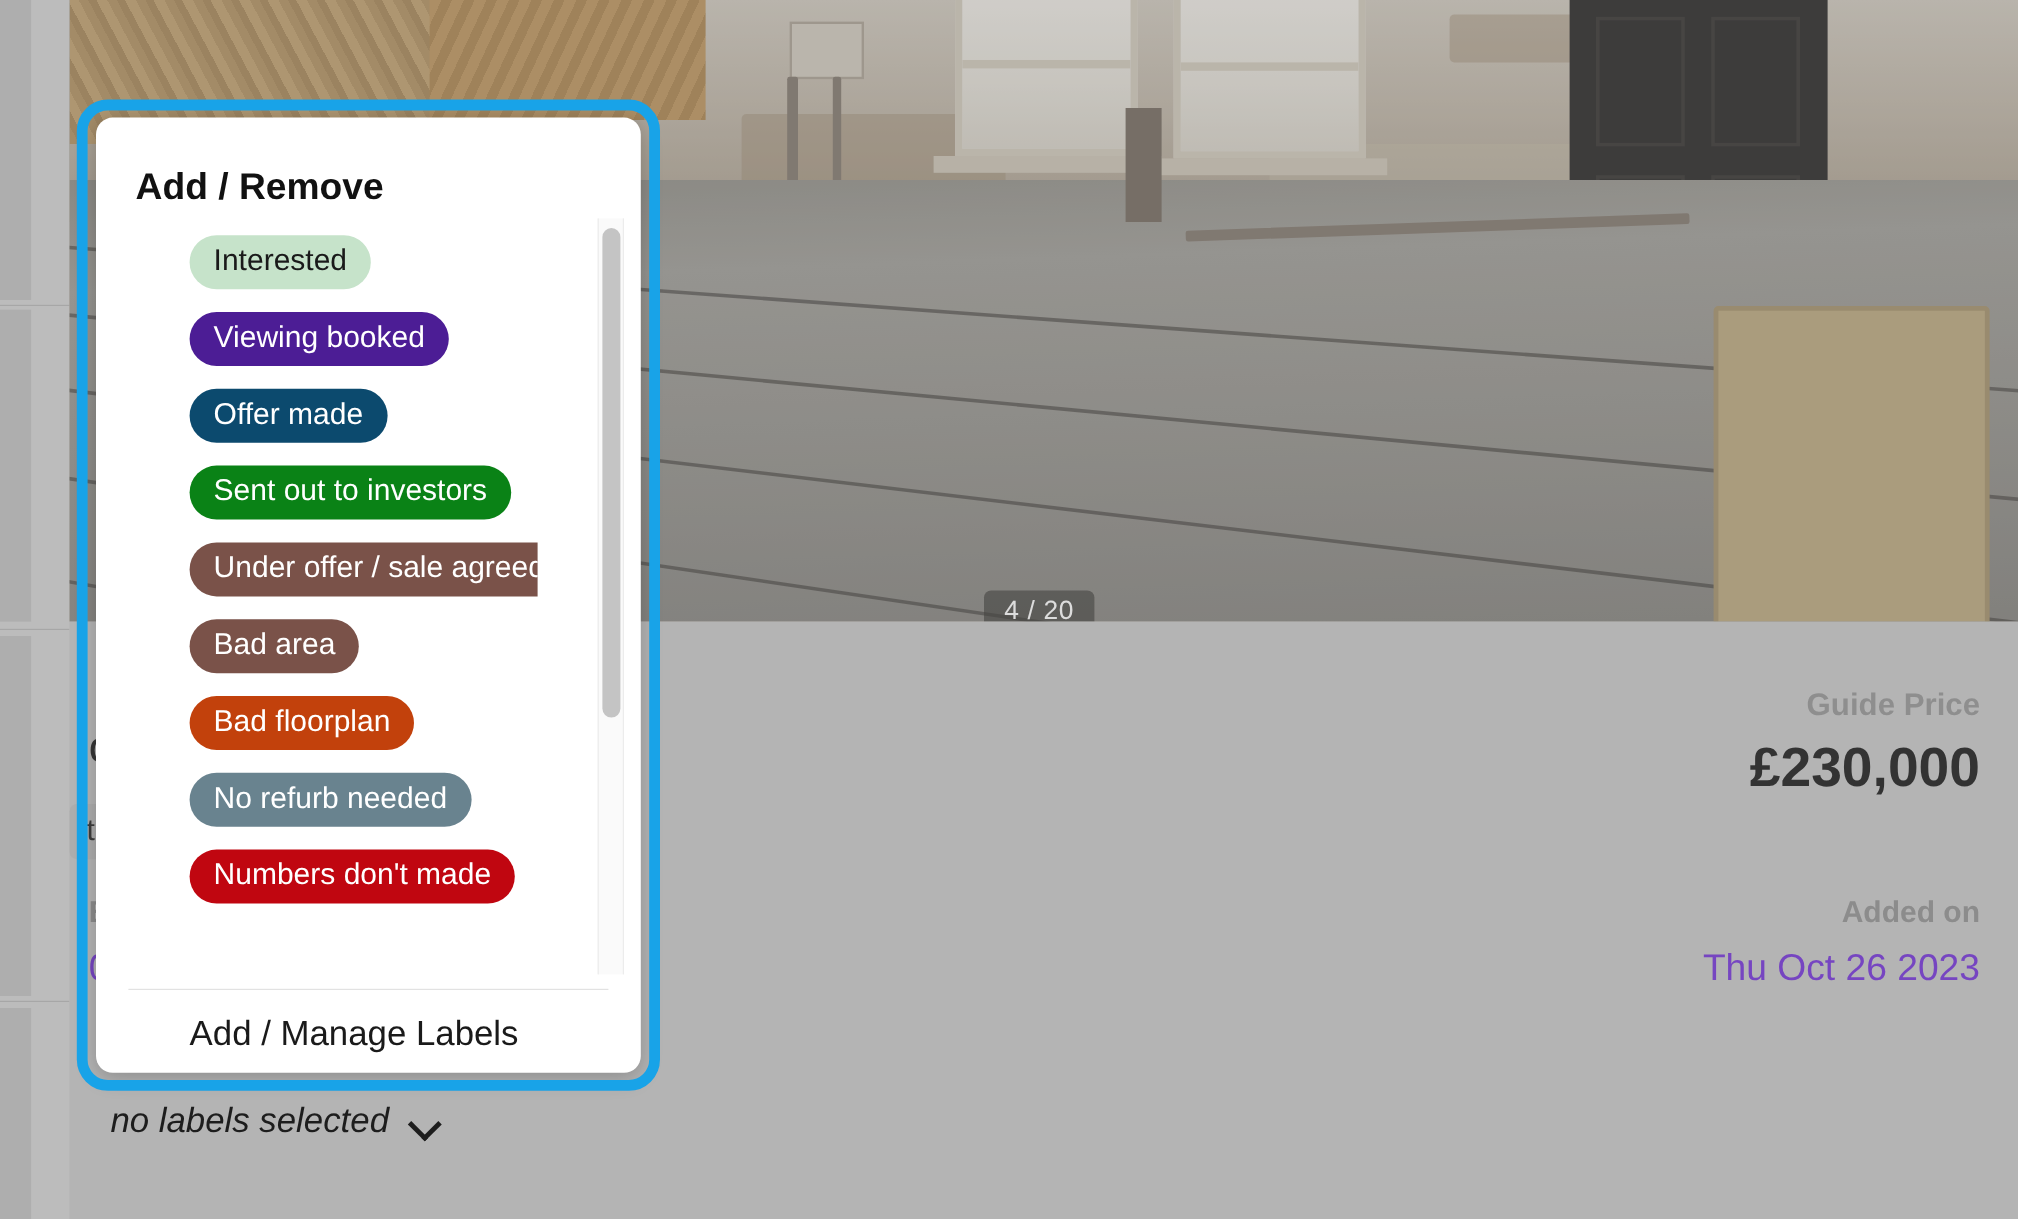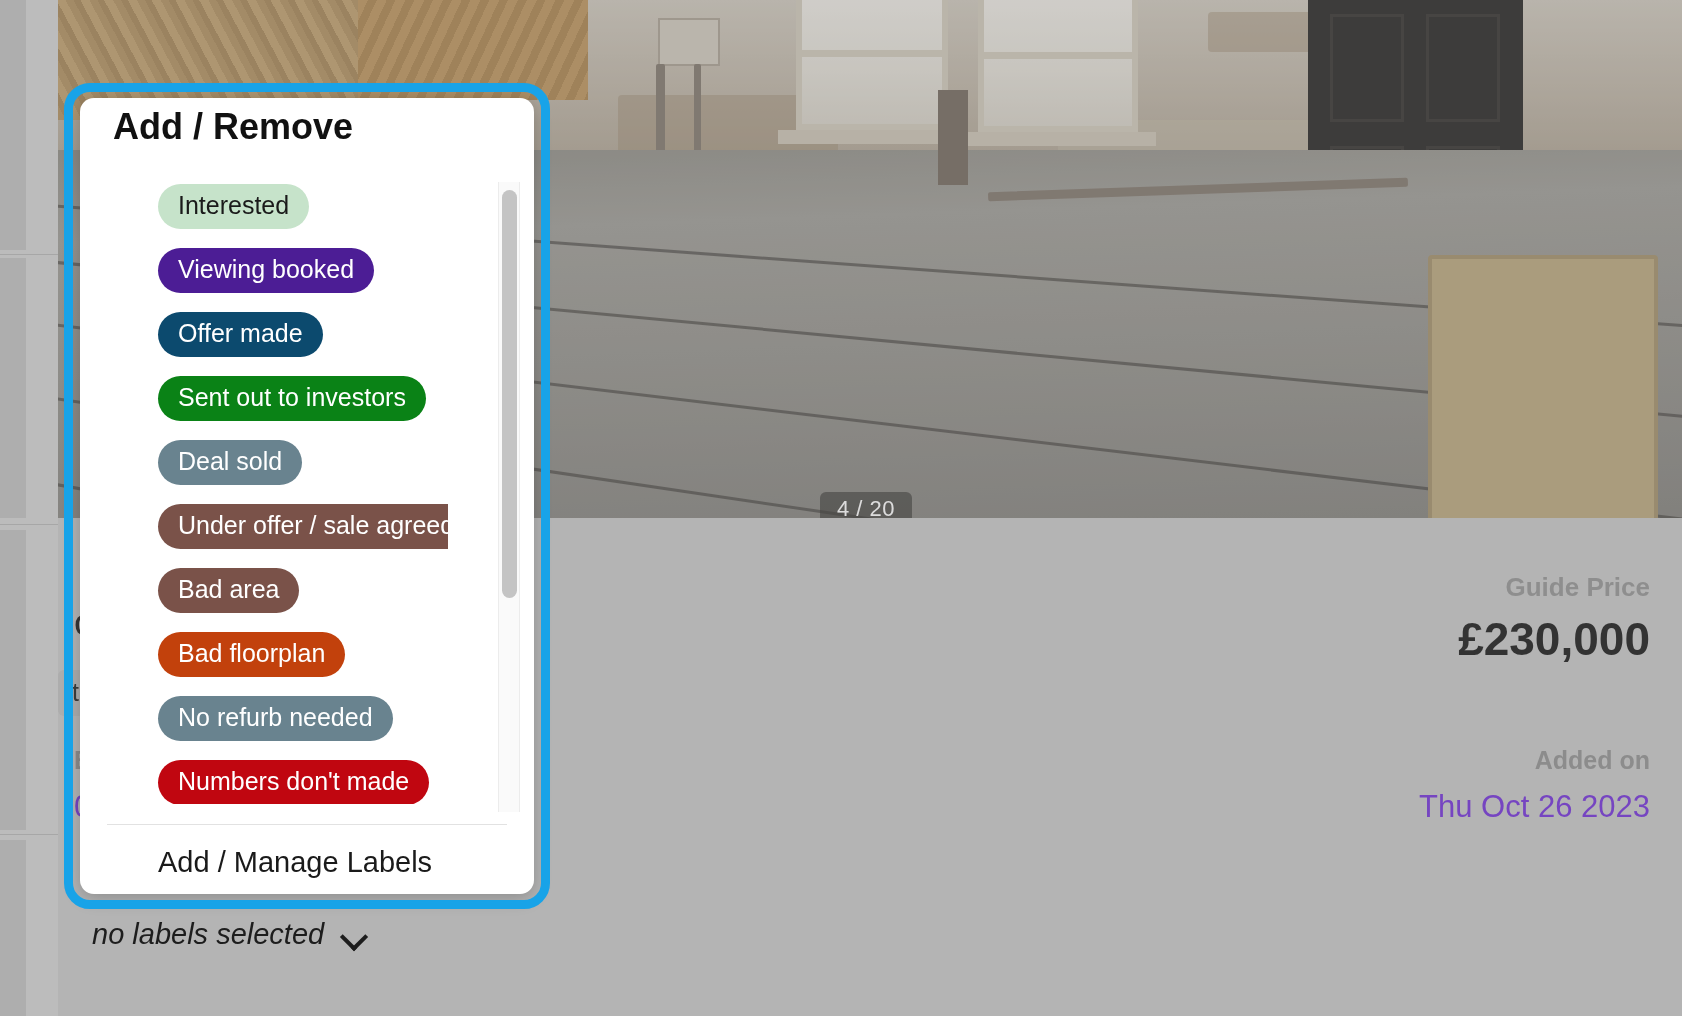--- a/index.html
+++ b/index.html
@@ -99,24 +99,24 @@
 
   
   .ring { position: absolute; left: 64px; top: 83px; width: 486px; height: 826px;
           border: 9px solid #18A3E8; border-radius: 26px; }
 
   
   .popup { position: absolute; left: 80px; top: 98px; width: 454px; height: 796px;
            background: #fff; border-radius: 14px;
            box-shadow: 0 4px 18px rgba(0,0,0,.22); overflow: hidden; }
 
-  .popup-title { position: absolute; left: 33px; top: 8px; font-size: 36px;
+  .popup-title { position: absolute; left: 33px; top: 40px; font-size: 31px;
                  font-weight: bold; color: #111; }
 
-  .list { position: absolute; left: 0; top: 76px; width: 368px; height: 630px; overflow: hidden; }
+  .list { position: absolute; left: 0; top: 88px; width: 368px; height: 630px; overflow: hidden; }
   .list-inner { position: absolute; left: 0; top: 0; width: 454px; }
 
   .pill-row { height: 64px; display: flex; align-items: center; padding-left: 78px; }
   .pill { display: inline-flex; align-items: center; border-radius: 999px;
           padding: 9px 20px 11px; font-size: 25px; line-height: 1; white-space: nowrap; }
 
   
   .sb-track { position: absolute; left: 418px; top: 84px; width: 22px; height: 630px;
               background: #fafafa; border-left: 1px solid #ececec; border-right: 1px solid #ececec; }
   .sb-thumb { position: absolute; left: 422px; top: 92px; width: 15px; height: 408px;
@@ -258,23 +258,20 @@
           <div class="pill-row">
             <span class="pill" style="background: #4c1d95; color: rgb(255, 255, 255);">Viewing booked</span>
           </div>
           <div class="pill-row">
             <span class="pill" style="background: #0c4a6e; color: rgb(255, 255, 255);">Offer made</span>
           </div>
           <div class="pill-row">
             <span class="pill" style="background: rgb(10, 130, 22); color: rgb(255, 255, 255);">Sent out to investors</span>
           </div>
           <div class="pill-row">
-            <span class="pill" style="background: rgb(105, 131, 143); color: rgb(255, 255, 255);">Deal sold</span>
-          </div>
-          <div class="pill-row">
             <span class="pill" style="background: rgb(122, 82, 73); color: rgb(255, 255, 255);">Under offer / sale agreed</span>
           </div>
           <div class="pill-row">
             <span class="pill" style="background: rgb(122, 82, 73); color: rgb(255, 255, 255);">Bad area</span>
           </div>
           <div class="pill-row">
             <span class="pill" style="background: #c2410c; color: rgb(255, 255, 255);">Bad floorplan</span>
           </div>
           <div class="pill-row">
             <span class="pill" style="background: rgb(105, 131, 143); color: rgb(255, 255, 255);">No refurb needed</span>

